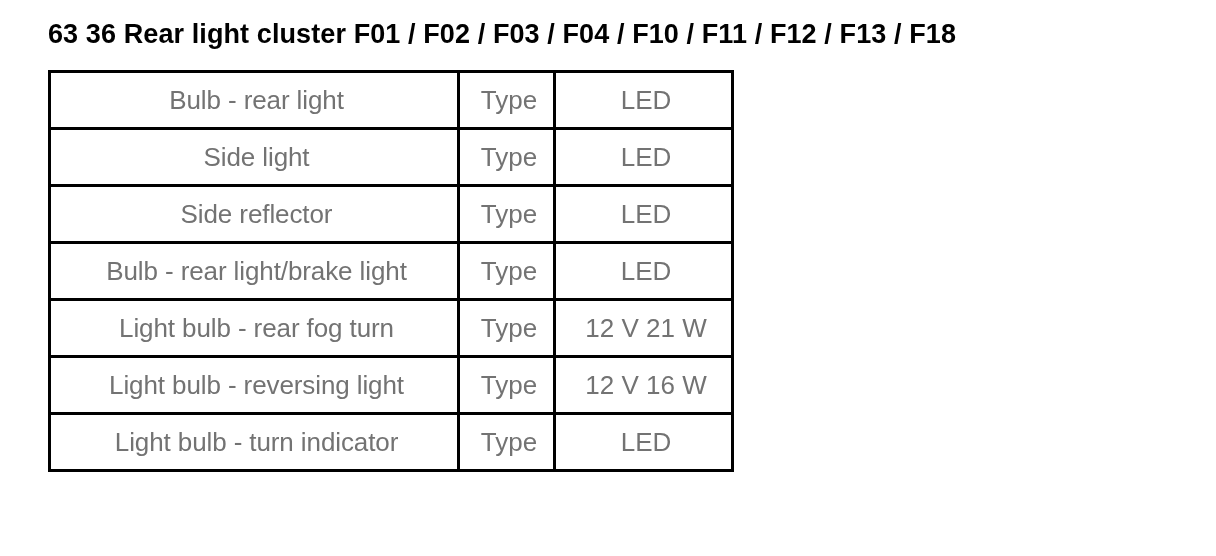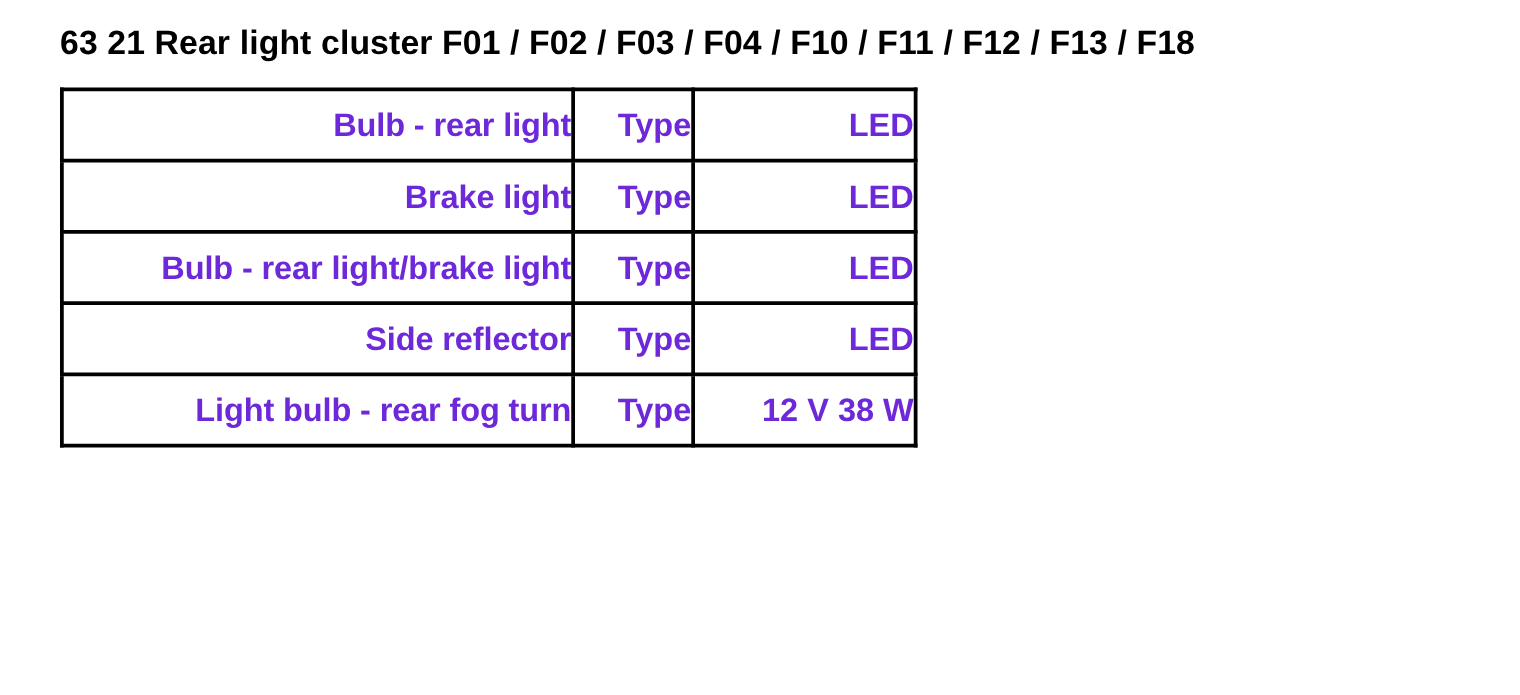--- a/index.html
+++ b/index.html
@@ -58,72 +58,82 @@
   table.spec-table col.col-attribute { width: 96px; }
   table.spec-table col.col-value     { width: 178px; }
 
   table.spec-table tr { height: 54px; }
 
   table.spec-table td {
     border: 3px solid #000000;
     padding: 0 0 0 5px;
     height: 54px;
     font-family: "Liberation Sans", sans-serif;
-    font-weight: bold;
+    font-weight: normal;
     font-size: 26px;
     line-height: 30px;
-    color: #6d28d9;
-    text-align: right;
+    color: #737373;
+    text-align: center;
     vertical-align: middle;
     white-space: nowrap;
     overflow: hidden;
     background: #ffffff;
   }
 
   table.spec-table td.cell-component { letter-spacing: -0.1px; }
   table.spec-table td.cell-attribute { letter-spacing: 0px; }
   table.spec-table td.cell-value     { letter-spacing: 0px; }
 </style>
 </head>
 <body>
 
 <div class="page">
 
-  <div class="doc-title">63 21 Rear light cluster F01 / F02 / F03 / F04 / F10 / F11 / F12 / F13 / F18</div>
+  <div class="doc-title">63 36 Rear light cluster F01 / F02 / F03 / F04 / F10 / F11 / F12 / F13 / F18</div>
 
   <div class="spec-table-wrap">
     <table class="spec-table">
       <colgroup>
         <col class="col-component">
         <col class="col-attribute">
         <col class="col-value">
       </colgroup>
       <tbody>
           <tr>
             <td class="cell-component">Bulb - rear light</td>
             <td class="cell-attribute">Type</td>
             <td class="cell-value">LED</td>
           </tr>
           <tr>
-            <td class="cell-component">Brake light</td>
+            <td class="cell-component">Side light</td>
+            <td class="cell-attribute">Type</td>
+            <td class="cell-value">LED</td>
+          </tr>
+          <tr>
+            <td class="cell-component">Side reflector</td>
             <td class="cell-attribute">Type</td>
             <td class="cell-value">LED</td>
           </tr>
           <tr>
             <td class="cell-component">Bulb - rear light/brake light</td>
             <td class="cell-attribute">Type</td>
             <td class="cell-value">LED</td>
           </tr>
           <tr>
-            <td class="cell-component">Side reflector</td>
+            <td class="cell-component">Light bulb - rear fog turn</td>
+            <td class="cell-attribute">Type</td>
+            <td class="cell-value">12 V 21 W</td>
+          </tr>
+          <tr>
+            <td class="cell-component">Light bulb - reversing light</td>
+            <td class="cell-attribute">Type</td>
+            <td class="cell-value">12 V 16 W</td>
+          </tr>
+          <tr>
+            <td class="cell-component">Light bulb - turn indicator</td>
             <td class="cell-attribute">Type</td>
             <td class="cell-value">LED</td>
-          </tr>
-          <tr>
-            <td class="cell-component">Light bulb - rear fog turn</td>
-            <td class="cell-attribute">Type</td>
-            <td class="cell-value">12 V 38 W</td>
           </tr>
         </tbody>
     </table>
   </div>
 
 </div>
 
 </body></html>

